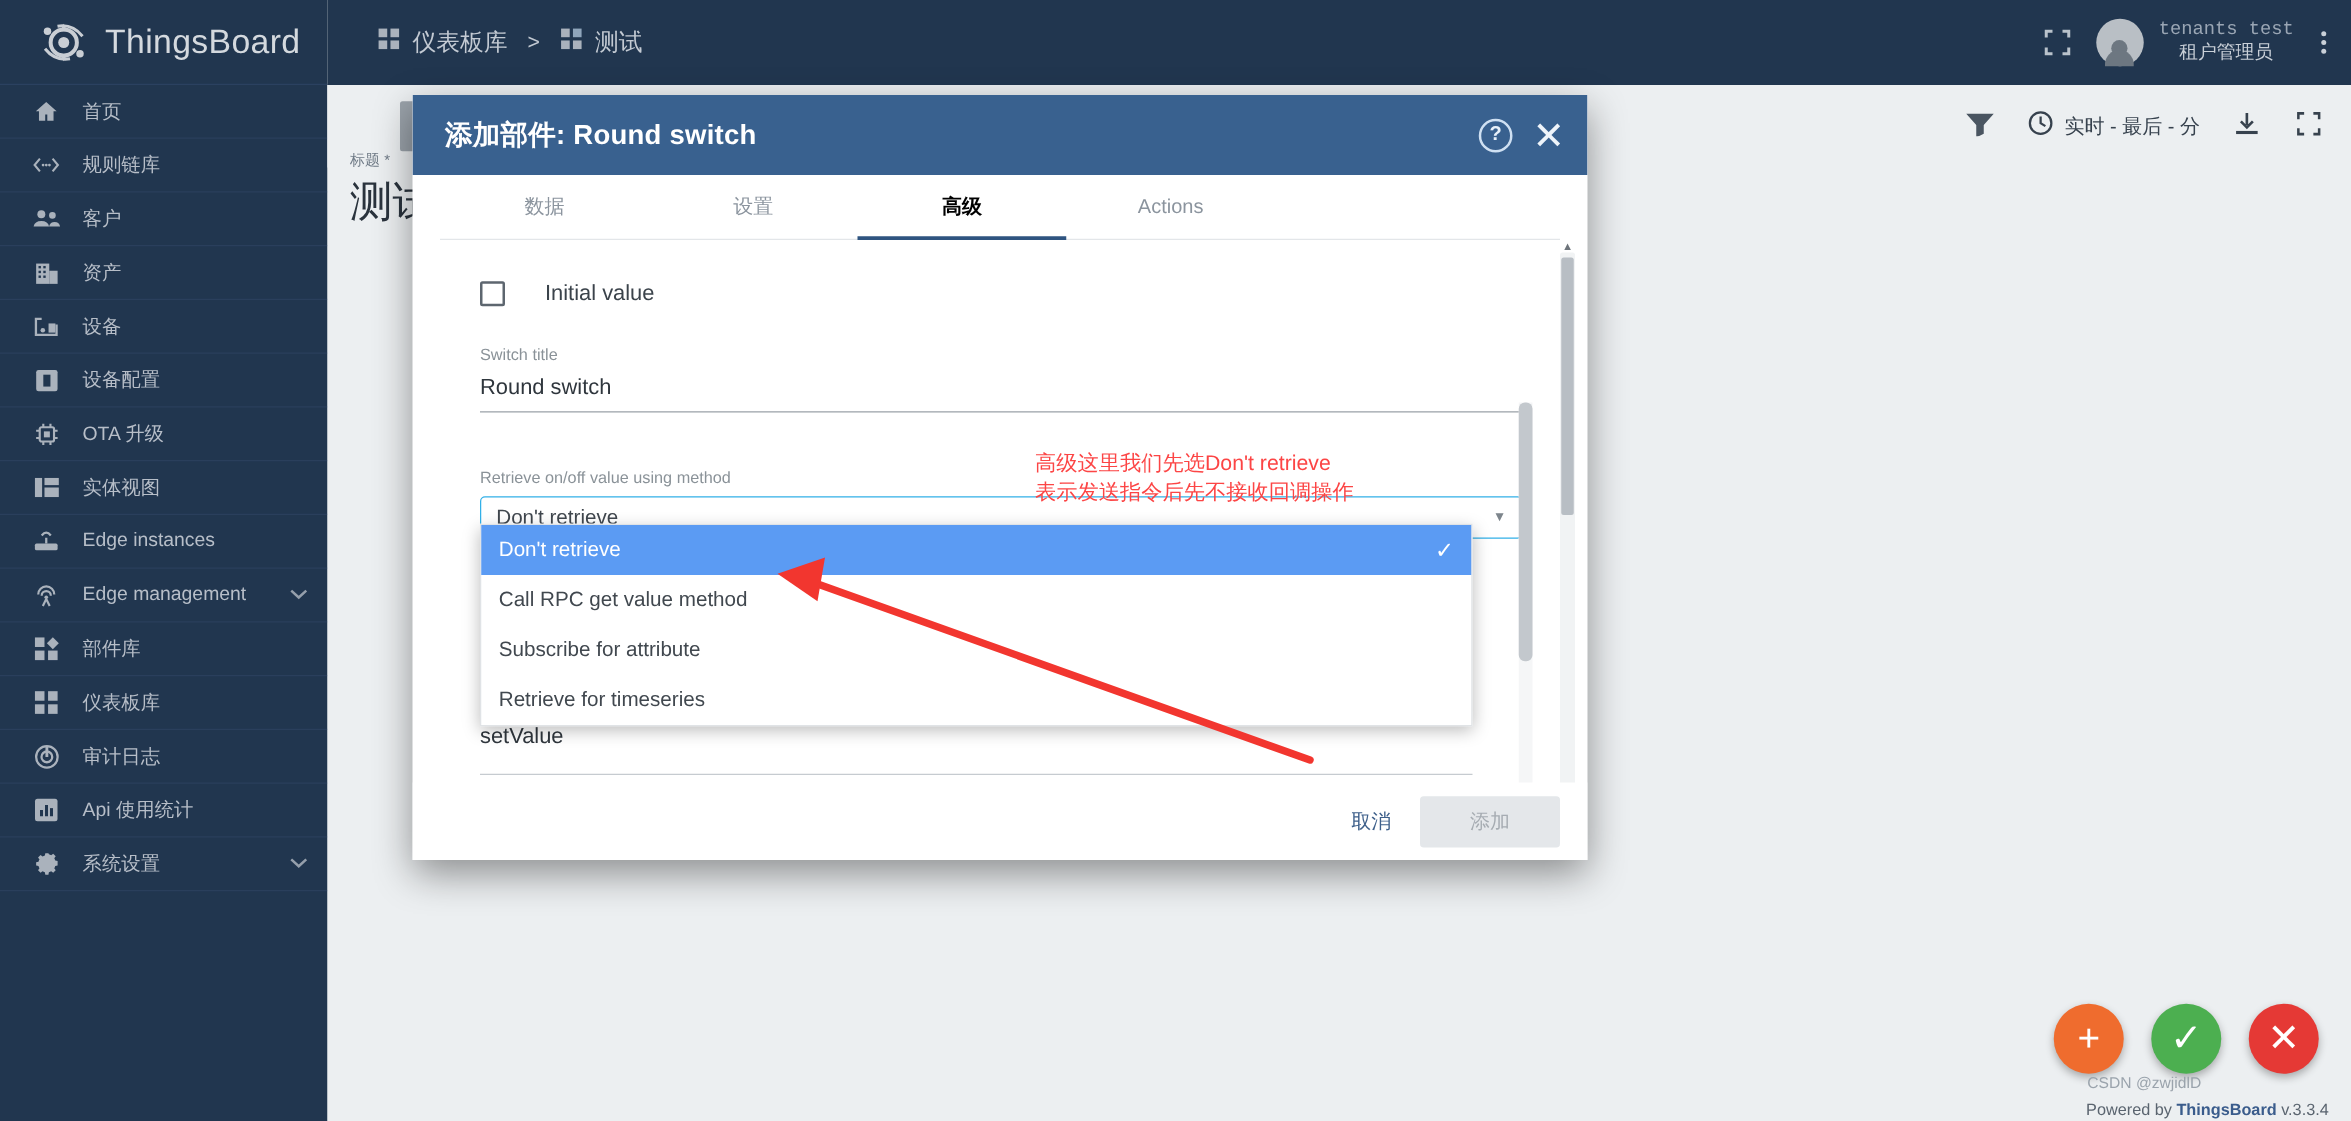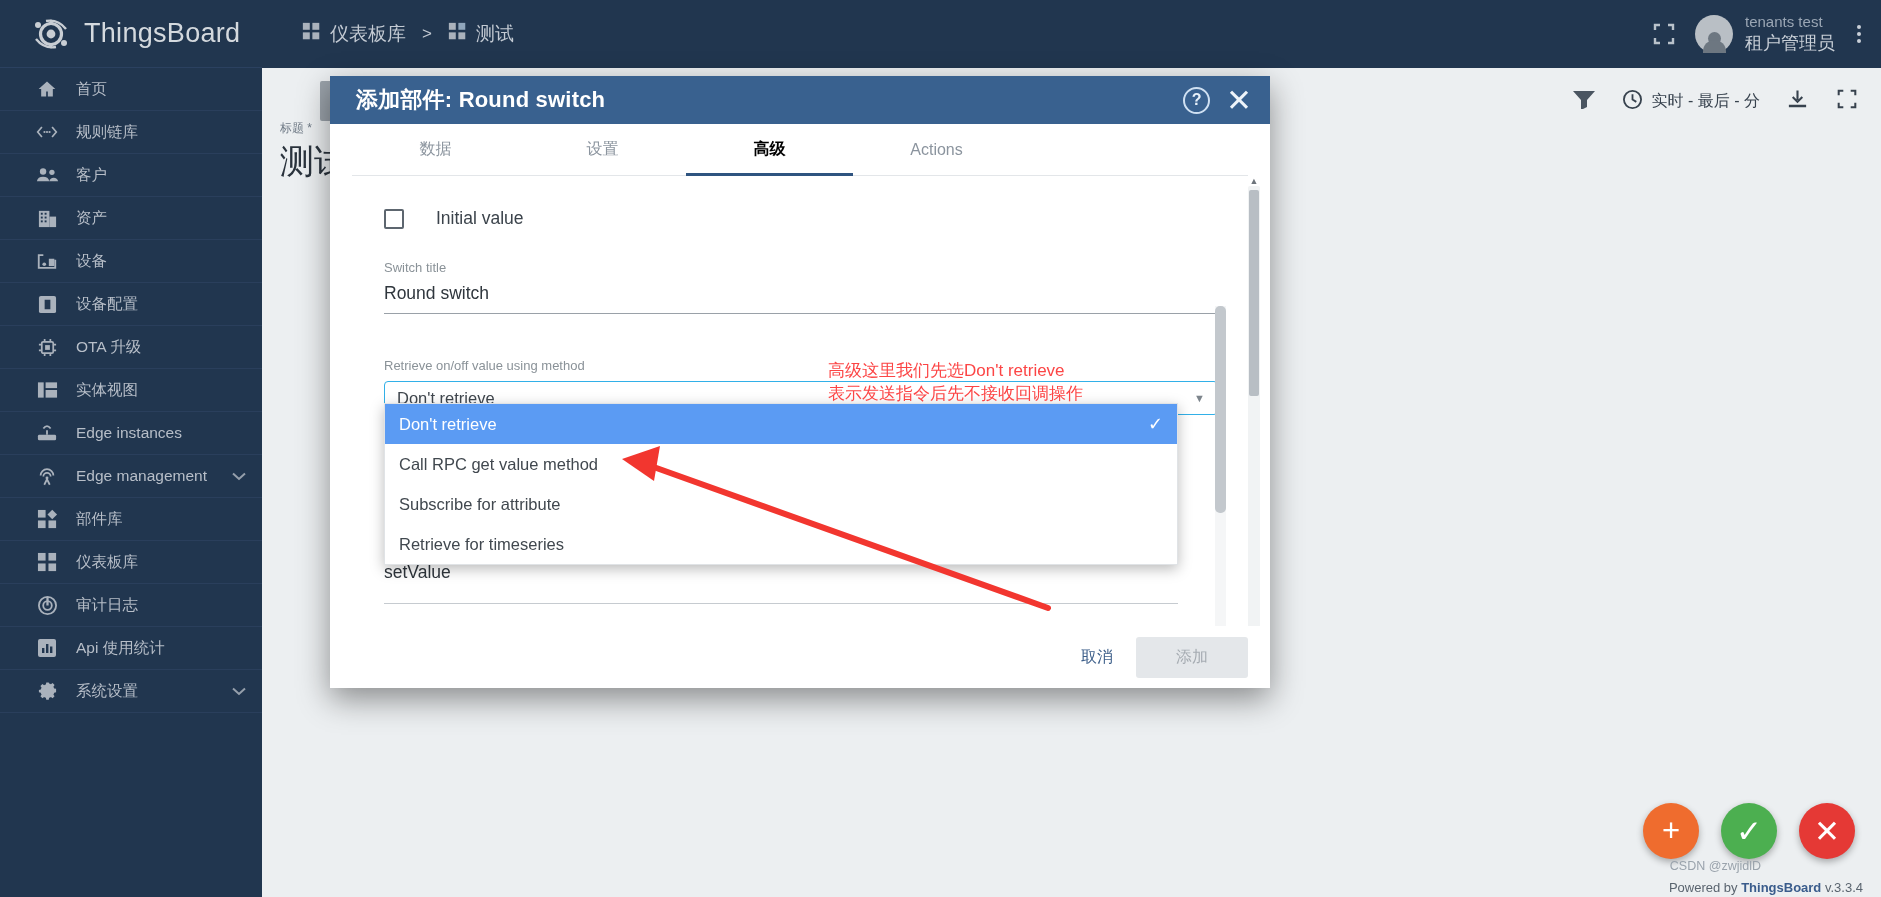--- a/index.html
+++ b/index.html
@@ -22,52 +22,52 @@
     height: 68px; display: flex; align-items: center;
     padding-left: 30px; gap: 12px;
     border-bottom: 1px solid #2b4160;
   }
   .logo-mark { width: 42px; height: 42px; flex: 0 0 42px; position: relative; }
   .logo-text {
     color: #d4d9de; font-size: 27px; letter-spacing: .3px; font-weight: 400;
   }
   .nav-item {
     display: flex; align-items: center; gap: 17px;
-    height: 43px; padding-left: 35px;
+    height: 43px; padding-left: 25px;
     border-bottom: 1px solid #2a3f5c;
     color: #b7bec8; font-size: 15.5px;
     cursor: pointer; position: relative;
   }
   .nav-ico { width: 24px; height: 22px; flex: 0 0 24px; display:flex; align-items:center; justify-content:center; }
   .nav-ico svg { display:block; }
   .nav-label { white-space: nowrap; }
   .nav-chev { position: absolute; right: 16px; top: 50%; transform: translateY(-50%); opacity: .85; }
 
   
   #topbar {
     position: absolute; left: 262px; top: 0;
     width: 1619px; height: 68px;
     background: #21364f;
     display: flex; align-items: center;
   }
   .crumbs { display: flex; align-items: center; gap: 11px; margin-left: 40px; }
   .crumb { display: flex; align-items: center; gap: 9px; color: #c3cad3; font-size: 19px; cursor: pointer; }
   .crumb-sep { color: #c3cad3; font-size: 17px; margin: 0 5px; }
   .topbar-right { margin-left: auto; display: flex; align-items: center; gap: 18px; padding-right: 16px; }
-  .user-block { display: flex; align-items: center; gap: 12px; cursor: pointer; }
+  .user-block { display: flex; align-items: center; gap: 12px; cursor: pointer; font-family: Liberation Mono, monospace; }
   .avatar {
     width: 38px; height: 38px; border-radius: 50%; background: #b9bfc5;
     display: flex; align-items: flex-end; justify-content: center; overflow: hidden;
   }
   .avatar .head { width: 13px; height: 13px; border-radius: 50%; background: #6d7781; margin-bottom: -1px; position: relative; top: -9px;}
   .avatar .body { width: 23px; height: 13px; border-radius: 12px 12px 0 0; background: #6d7781; position: absolute; margin-top: 22px;}
   .avwrap{position:relative;width:38px;height:38px;}
   .user-names { line-height: 1.25; }
   .user-names .n1 { color: #9aa6b4; font-size: 15px; }
-  .user-names .n2 { color: #c9d0d8; font-size: 18px; }
+  .user-names .n2 { color: #c9d0d8; font-size: 15px; text-align: center; }
   .kebab { display: flex; flex-direction: column; gap: 3px; cursor: pointer; padding: 4px; }
   .kebab i { width: 4px; height: 4px; border-radius: 50%; background: #c9d0d8; display: block; }
   .fs-icon { width: 26px; height: 26px; cursor: pointer; position: relative; }
 
   
   #content { position: absolute; left: 262px; top: 68px; width: 1619px; height: 829px; background: #eceff1; }
   .dash-toolbar {
     position: absolute; left: 0; top: 0; width: 1619px; height: 66px;
     background: #eceff1; display: flex; align-items: center; padding: 0 22px;
   }
@@ -89,21 +89,21 @@
   
   #dialog {
     position: absolute; left: 330px; top: 76px;
     width: 940px; height: 612px;
     background: #fff;
     box-shadow: 0 11px 30px rgba(0,0,0,.42);
     display: flex; flex-direction: column;
     overflow: hidden;
   }
   .dlg-head {
-    height: 48px; background: #39618f; color: #fff;
+    height: 64px; background: #39618f; color: #fff;
     display: flex; align-items: center; padding: 0 18px 0 26px;
   }
   .dlg-title { font-size: 22px; font-weight: 600; letter-spacing: .2px; }
   .dlg-head-actions { margin-left: auto; display: flex; align-items: center; gap: 16px; }
   .help-btn {
     width: 27px; height: 27px; border-radius: 50%;
     border: 2px solid #cfe0f2; color: #e8f1fa;
     display: flex; align-items: center; justify-content: center;
     font-size: 16px; cursor: pointer; font-weight: 600;
   }

